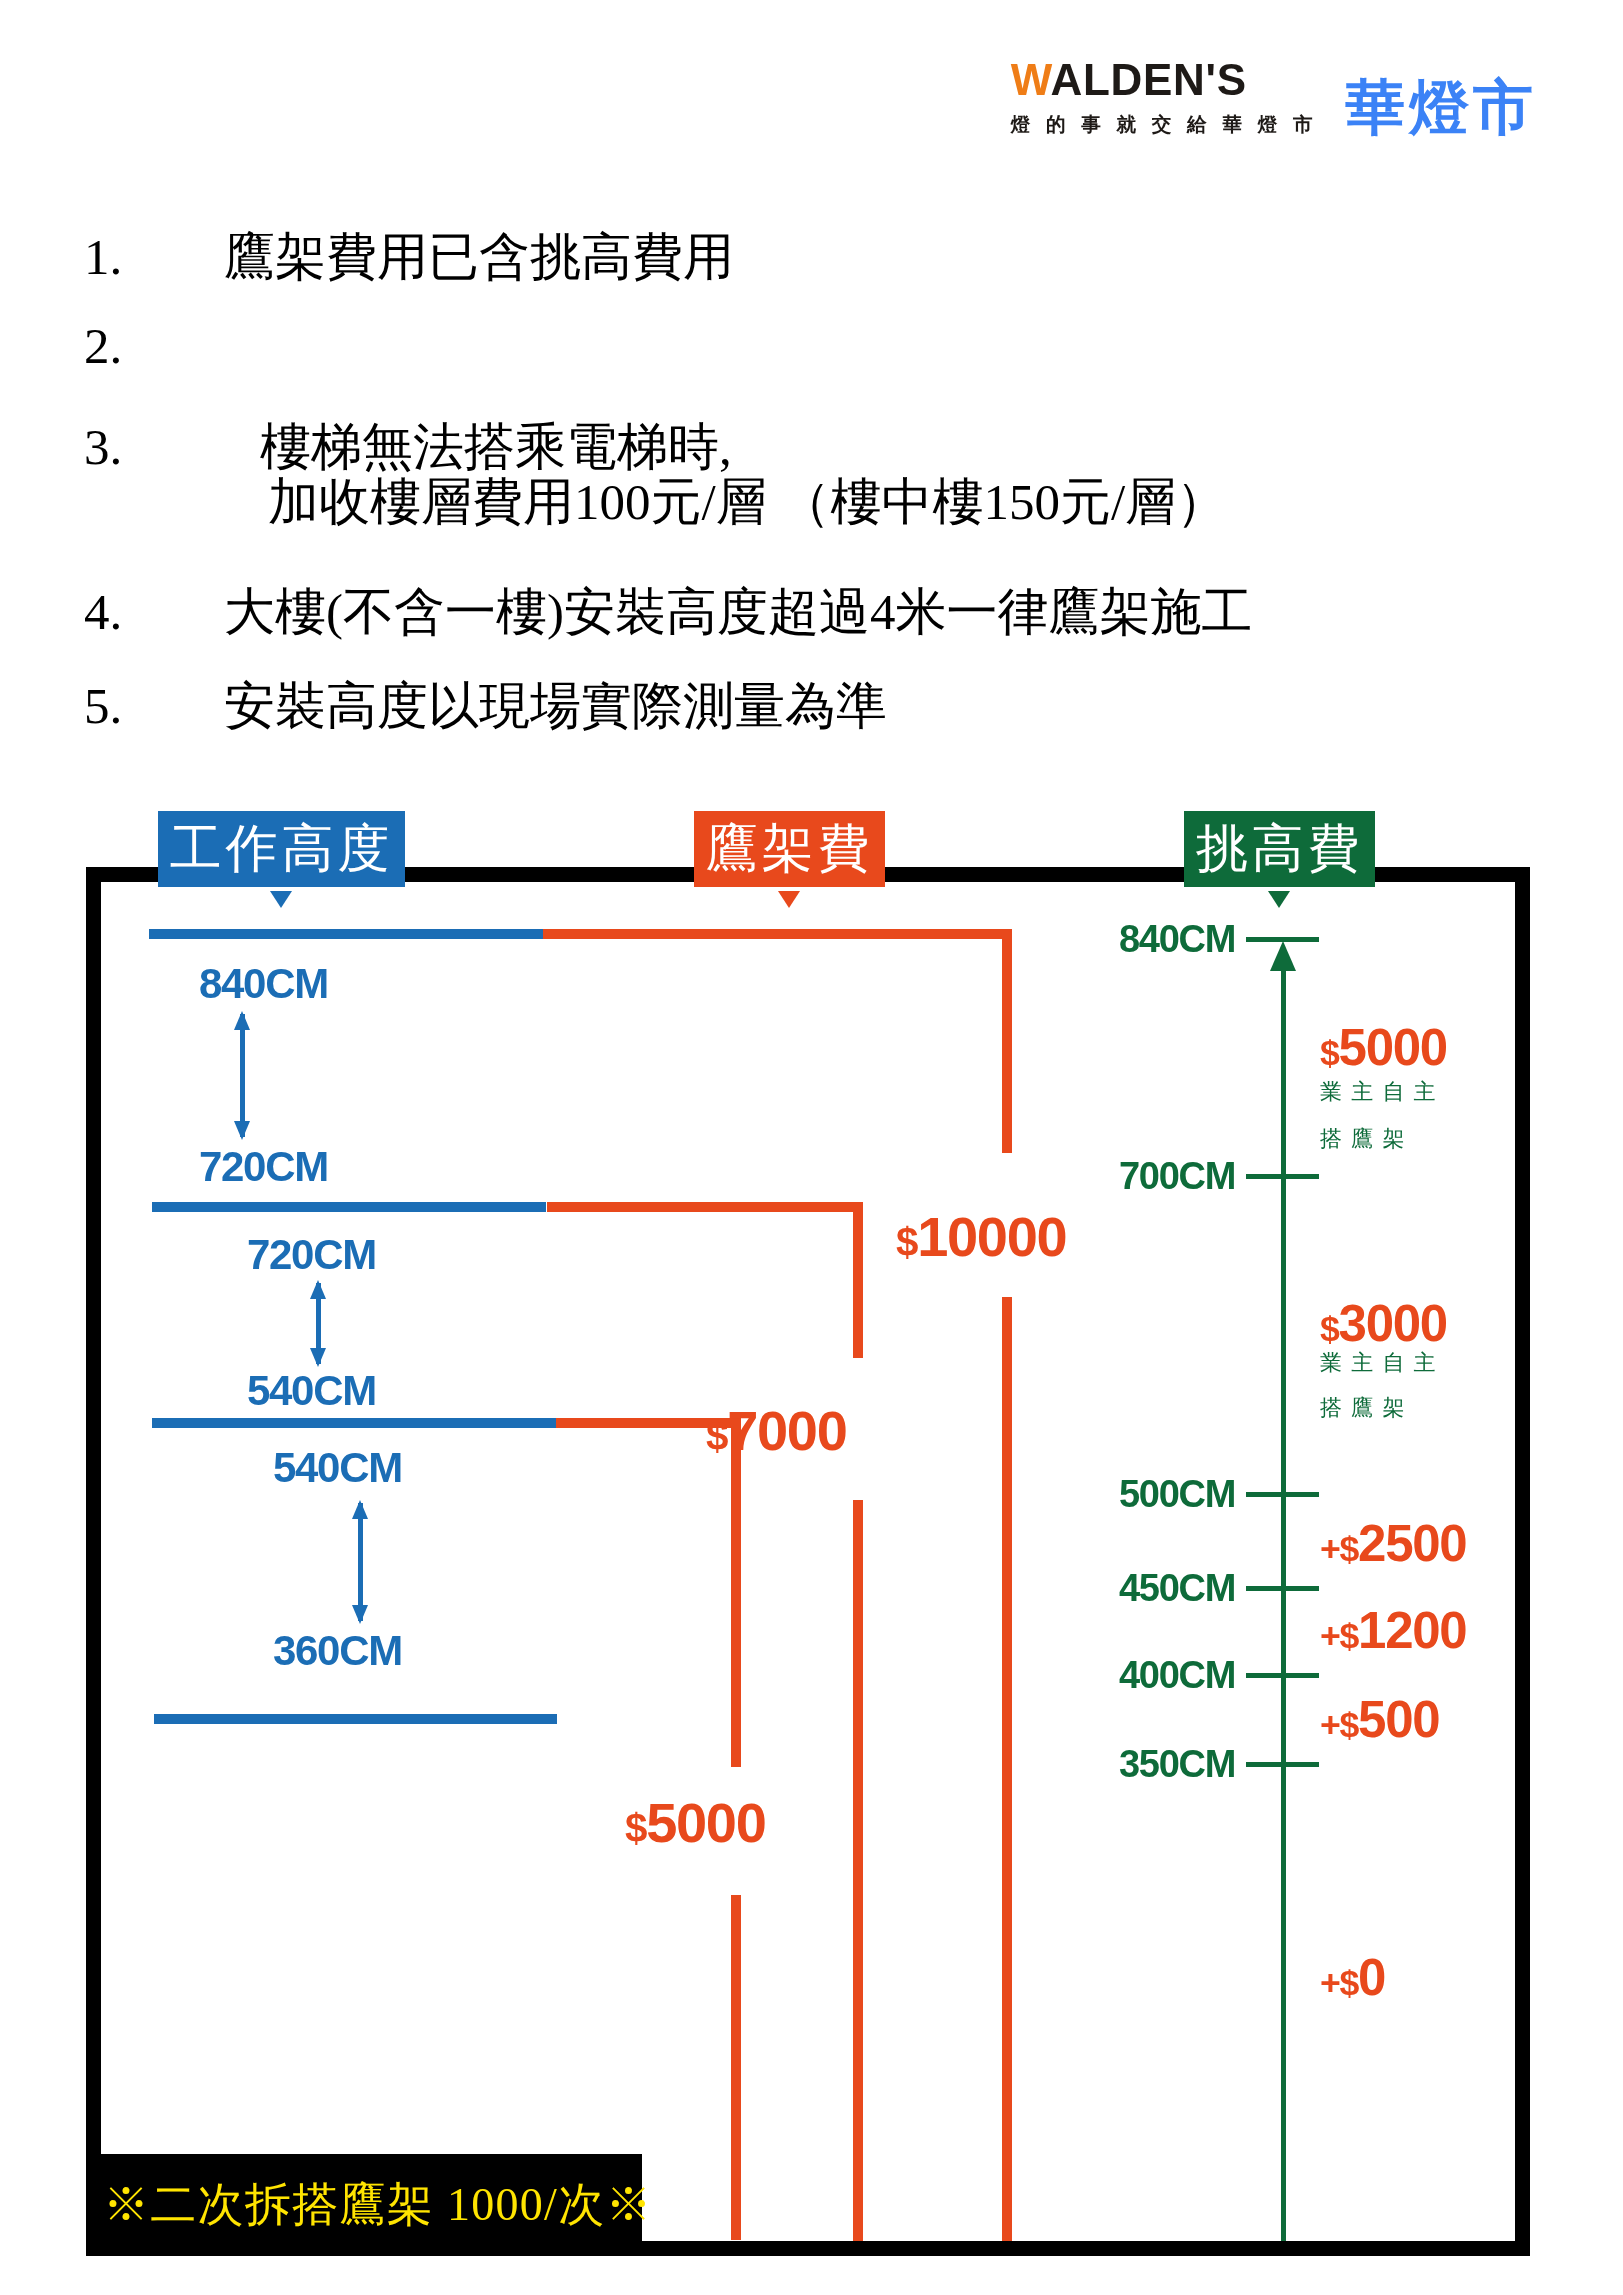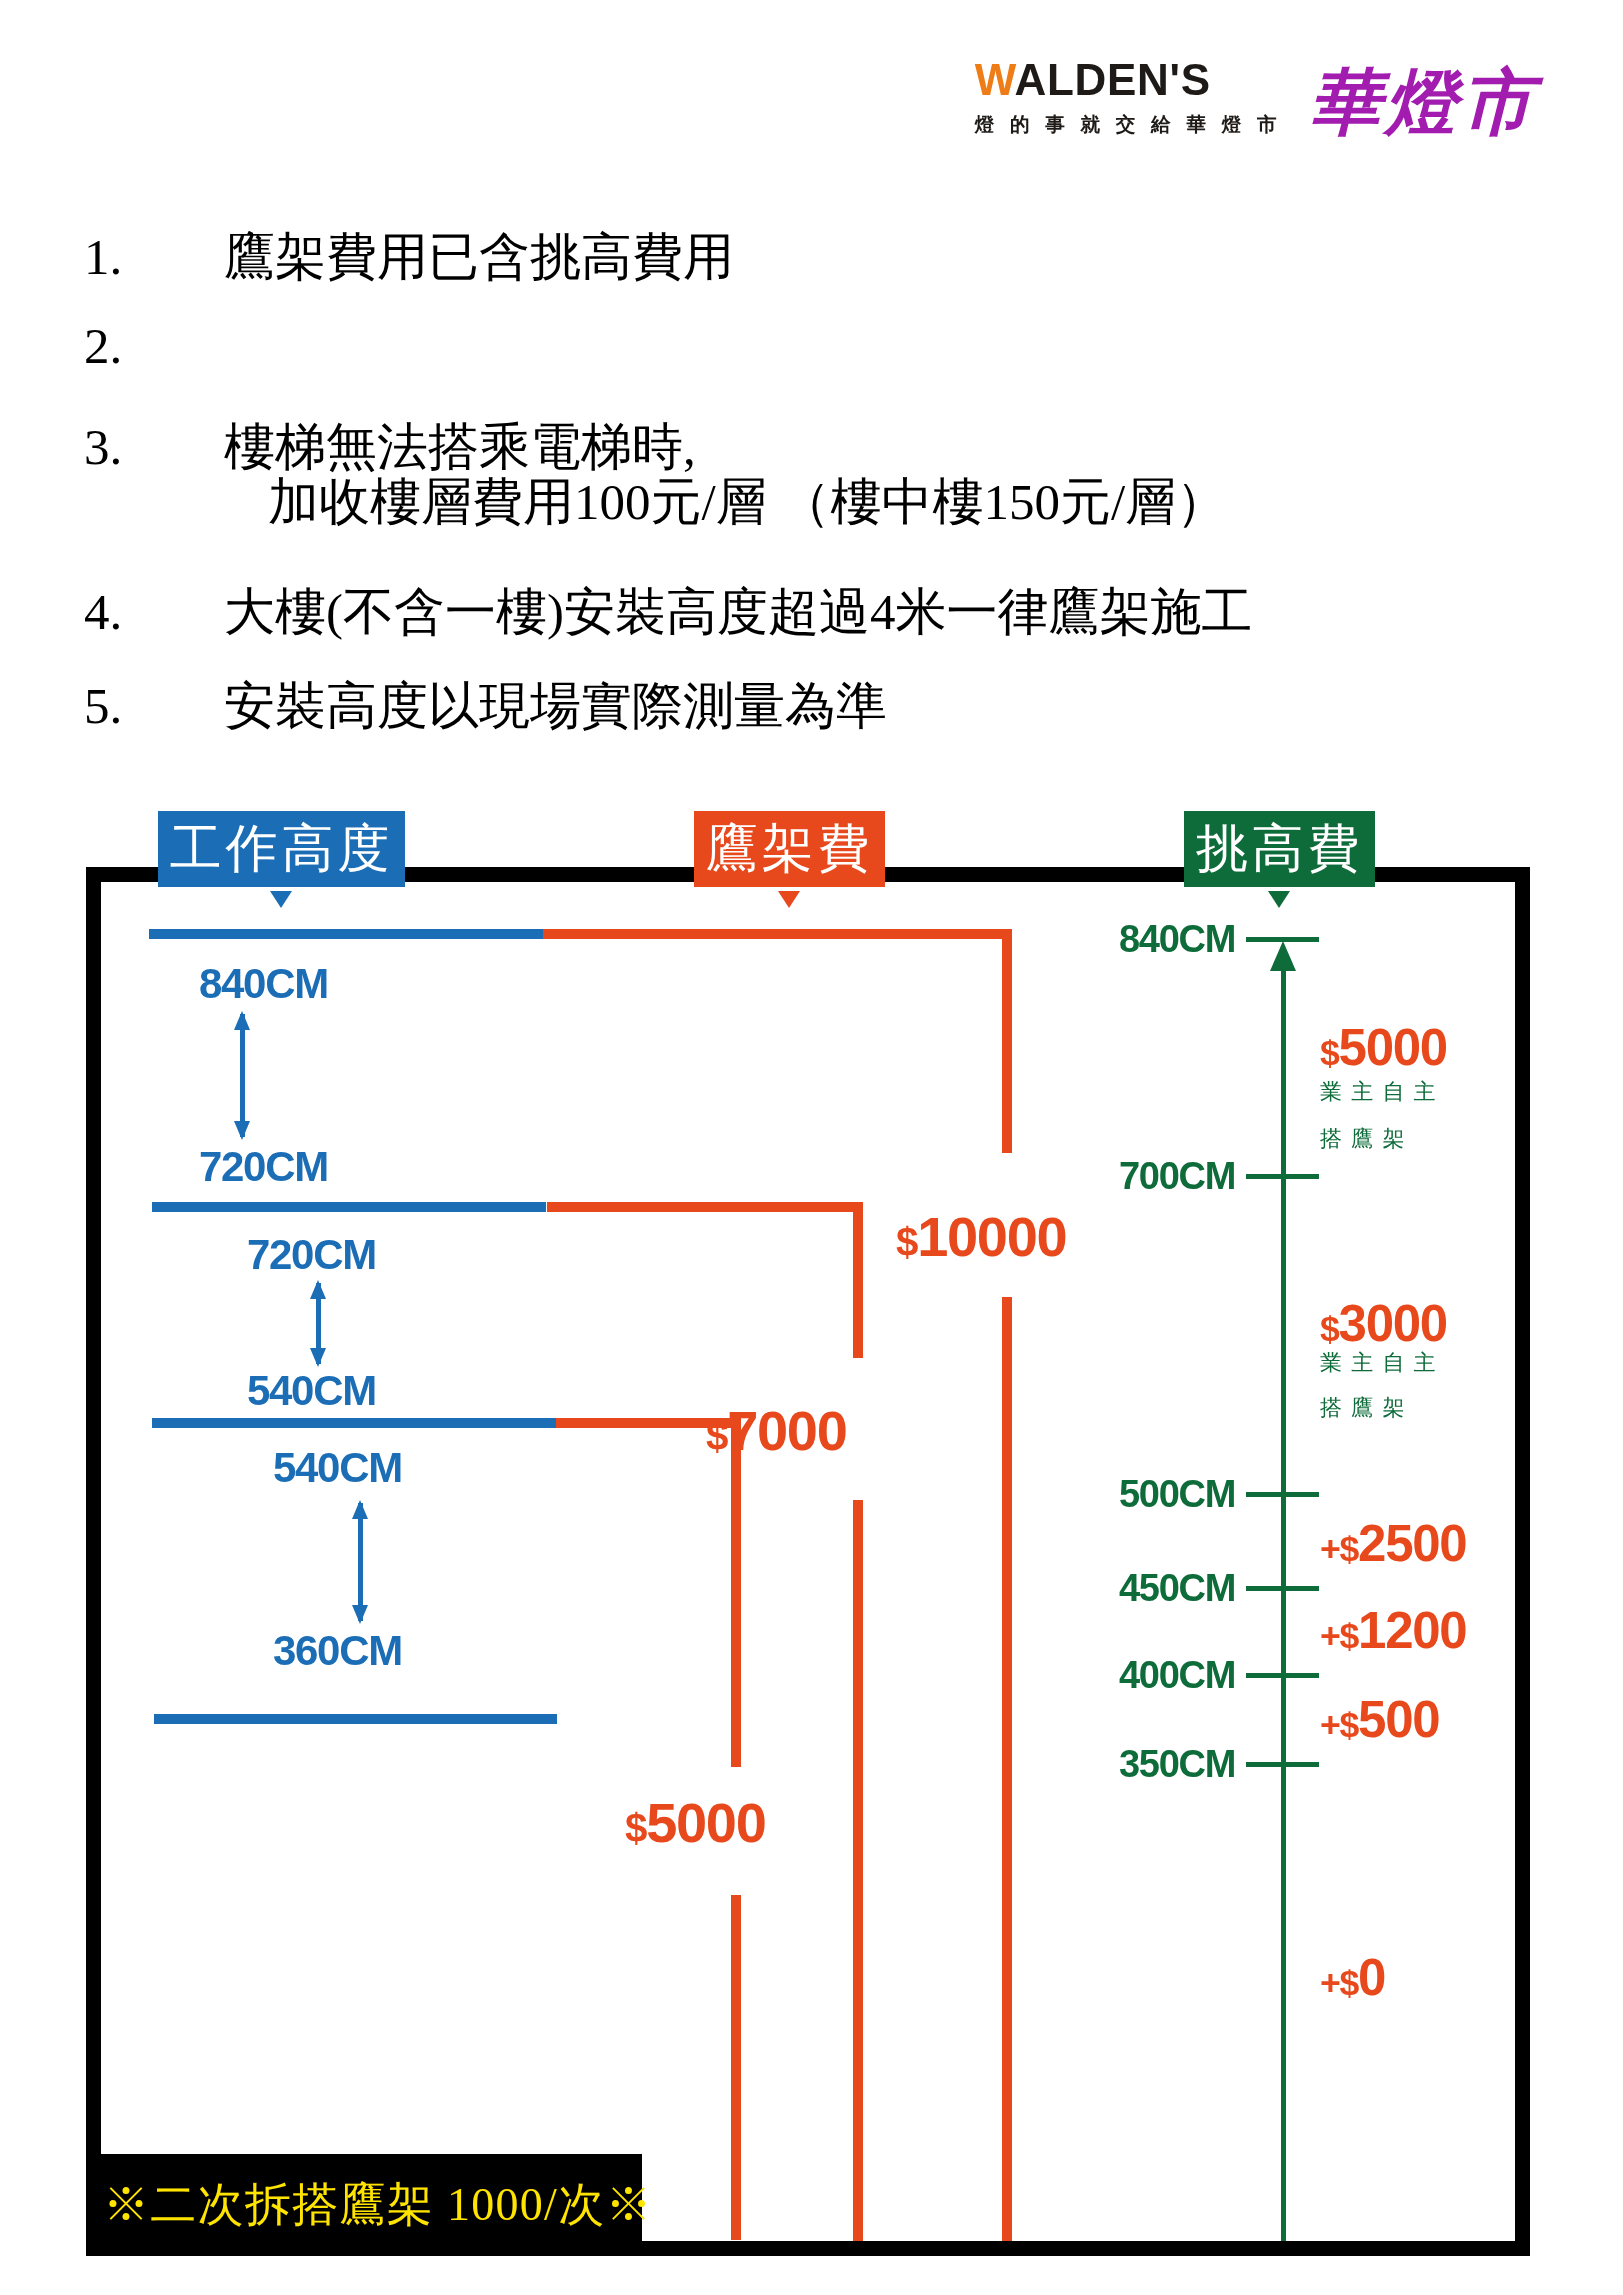--- a/index.html
+++ b/index.html
@@ -7,21 +7,21 @@
         font-family:"Liberation Serif","DejaVu Serif",serif;color:#000;}
 
   
   .logo{position:absolute;top:58px;right:86px;display:flex;align-items:flex-end;gap:17px;}
   .logo-en{font-family:"Liberation Sans","DejaVu Sans",sans-serif;font-weight:700;
            font-size:44px;line-height:1;letter-spacing:0.7px;color:#1e1a17;white-space:nowrap;}
   .logo-w{color:#ef7d17;}
   .logo-tagline{font-family:"Liberation Sans","DejaVu Sans",sans-serif;font-weight:700;
            font-size:19.6px;letter-spacing:15.7px;color:#1e1a17;margin-top:9.2px;white-space:nowrap;}
   .logo-cn{font-family:"Liberation Sans","DejaVu Sans",sans-serif;font-weight:900;
-           font-size:72px;line-height:1;letter-spacing:3.9px;color:#a21caf;white-space:nowrap;font-style:italic;}
+           font-size:60px;line-height:1;letter-spacing:3.9px;color:#3b82f6;white-space:nowrap;}
 
   
   .note-row{position:absolute;left:84px;display:flex;font-size:51px;line-height:1.08;white-space:nowrap;}
   .note-num{width:140px;}
   .note-sub{margin-left:44px;text-align:right;}
 
   
   .frame{position:absolute;left:86px;top:867px;width:1444px;height:1389px;
          border:15.7px solid #000;box-sizing:border-box;}
 
@@ -95,21 +95,21 @@
   <div class="note-row" style="top:230px;">
     <span class="note-num">1.</span>
     <span>鷹架費用已含挑高費用</span>
   </div>
   <div class="note-row" style="top:319px;">
     <span class="note-num">2.</span>
   </div>
   <div class="note-row" style="top:420px;">
     <span class="note-num">3.</span>
     <span>
-      <span style="display:block;">樓梯無法搭乘電梯時,</span>
+      <span style="display:block;margin-left:36px;">樓梯無法搭乘電梯時,</span>
       <span style="display:block;" class="note-sub">加收樓層費用100元/層 （樓中樓150元/層）</span>
     </span>
   </div>
   <div class="note-row" style="top:585px;">
     <span class="note-num">4.</span>
     <span>大樓(不含一樓)安裝高度超過4米一律鷹架施工</span>
   </div>
   <div class="note-row" style="top:679px;">
     <span class="note-num">5.</span>
     <span>安裝高度以現場實際測量為準</span>

